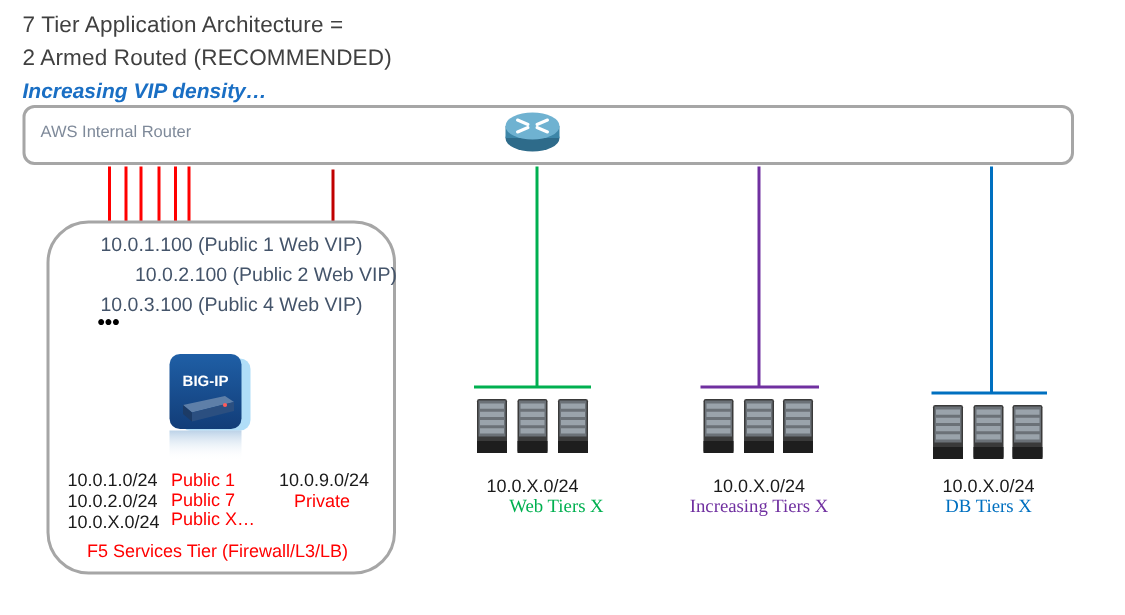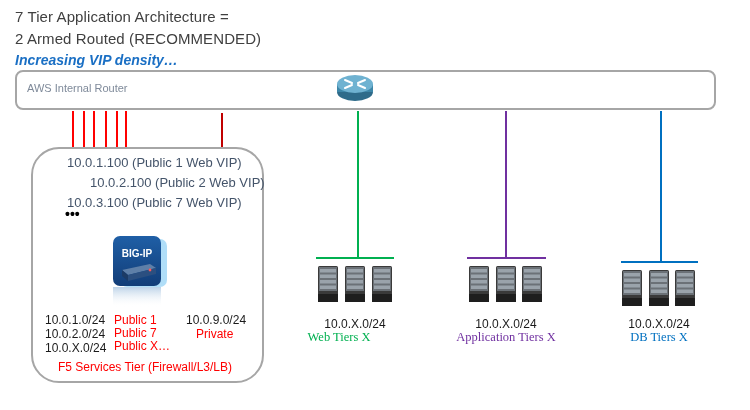--- a/index.html
+++ b/index.html
@@ -56,21 +56,21 @@
       <line x1="10" y1="-8" x2="3" y2="-5"></line>
       <line x1="-10" y1="0" x2="-3" y2="-3"></line>
       <line x1="10" y1="0" x2="3" y2="-3"></line>
     </g>
   </g>
 </svg>
 
 <div class="f5-panel"></div>
 <div class="vip" style="top:155px;">10.0.1.100 (Public 1 Web VIP)</div>
 <div class="vip" style="top:175px;margin-left:23px;">10.0.2.100 (Public 2 Web VIP)</div>
-<div class="vip" style="top:195px;">10.0.3.100 (Public 7 Web VIP)</div>
+<div class="vip" style="top:195px;">10.0.3.100 (Public 4 Web VIP)</div>
 <div class="ellipsis">•••</div>
 
 <svg width="750" height="410" style="pointer-events:none;">
   <defs>
     <linearGradient id="bigipFront" x1="0" y1="0" x2="0" y2="1">
       <stop offset="0" stop-color="#1f5fa6"></stop>
       <stop offset="1" stop-color="#123d78"></stop>
     </linearGradient>
     <linearGradient id="reflect" x1="0" y1="0" x2="0" y2="1">
       <stop offset="0" stop-color="#8fb4d8" stop-opacity="0.6"></stop>
@@ -177,17 +177,17 @@
       <rect x="1" y="1" width="18" height="24" fill="#6b7177"></rect>
       <rect x="2" y="3" width="16" height="3.5" fill="#9aa3ab"></rect>
       <rect x="2" y="8.5" width="16" height="3.5" fill="#9aa3ab"></rect>
       <rect x="2" y="14" width="16" height="3.5" fill="#9aa3ab"></rect>
       <rect x="2" y="19.5" width="16" height="3.5" fill="#9aa3ab"></rect>
       <rect x="0" y="28" width="20" height="8" fill="#1e1e1e"></rect>
     </g>
   </svg>
 
 <div class="tier-ip" style="left:295px; top:317px;">10.0.X.0/24</div>
-<div class="tier-name" id="tier-name-0" style="left: 259px; top: 330px; color: rgb(0, 176, 80); font-family: Liberation Serif, serif;">Web Tiers X</div>
+<div class="tier-name" id="tier-name-0" style="left: 291px; top: 330px; color: rgb(0, 176, 80); font-family: Liberation Serif, serif;">Web Tiers X</div>
 <div class="tier-ip" style="left:446px; top:317px;">10.0.X.0/24</div>
-<div class="tier-name" id="tier-name-1" style="left: 426px; top: 330px; color: rgb(112, 48, 160);">Application Tiers X</div>
+<div class="tier-name" id="tier-name-1" style="left: 426px; top: 330px; color: rgb(112, 48, 160);">Increasing Tiers X</div>
 <div class="tier-ip" style="left:599px; top:317px;">10.0.X.0/24</div>
 <div class="tier-name" id="tier-name-2" style="left: 579px; top: 330px; color: rgb(0, 112, 192);">DB Tiers X</div>
 
 </body></html>

